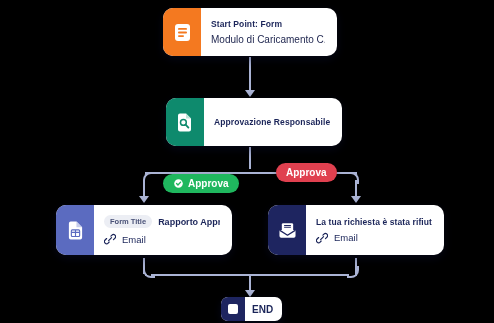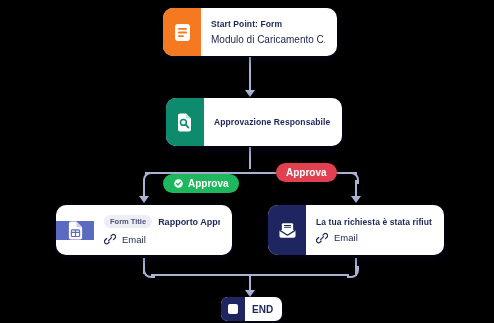--- a/index.html
+++ b/index.html
@@ -164,21 +164,21 @@
         <path d="M3.9 6.1l1.5 1.6 2.9-3.2" fill="none" stroke="#1fb75e" stroke-width="1.5" stroke-linecap="round" stroke-linejoin="round"></path>
       </svg>
     </span>
     <span>Approva</span>
   </div>
 
   <div class="badge badge-reject" style="left:276px;top:163px;">
     <span>Approva</span>
   </div>
 
-  <div class="node" style="left:56px;top:205px;width:176px;height:50px;align-items:center;">
+  <div class="node" style="left:56px;top:205px;width:176px;height:50px;">
     <div class="panel panel-indigo">
       <span>
         <svg width="17" height="19" viewBox="0 0 18 20">
           <path d="M2 2.5a2 2 0 0 1 2-2h6l6 6v11a2 2 0 0 1-2 2H4a2 2 0 0 1-2-2z" fill="#fff"></path>
           <path d="M10 0.5l6 6h-6z" fill="#c7cdec"></path>
           <rect x="4.6" y="9.4" width="8.8" height="7" rx="1" fill="none" stroke="#5b6bc0" stroke-width="1.2"></rect>
           <line x1="4.6" y1="12" x2="13.4" y2="12" stroke="#5b6bc0" stroke-width="1.2"></line>
           <line x1="9" y1="9.4" x2="9" y2="16.4" stroke="#5b6bc0" stroke-width="1.2"></line>
         </svg>
       </span>

